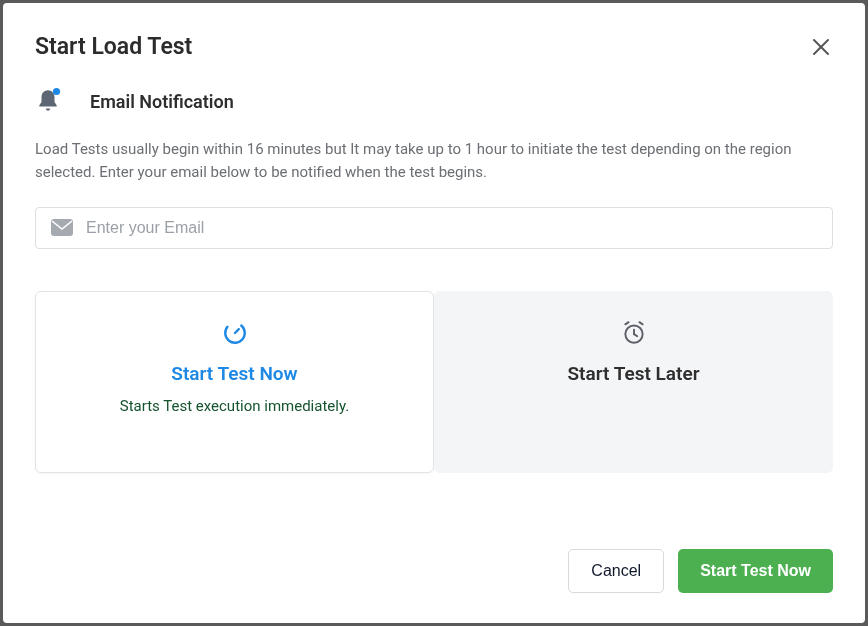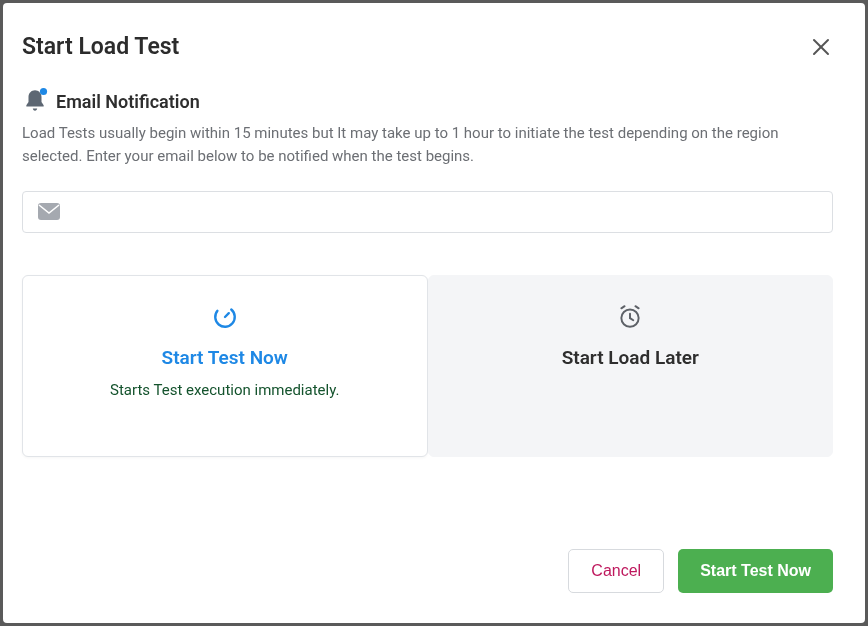--- a/index.html
+++ b/index.html
@@ -16,21 +16,21 @@
       position: relative;
     }
     .modal {
       position: absolute;
       top: 3px;
       left: 3px;
       right: 3px;
       bottom: 3px;
       background: #ffffff;
       border-radius: 4px;
-      padding: 30px 32px 30px 19px;
+      padding: 30px 32px 30px 32px;
       display: flex;
       flex-direction: column;
     }
     .modal-header {
       display: flex;
       align-items: center;
       justify-content: space-between;
       margin-bottom: 28px;
     }
     .modal-title {
@@ -43,22 +43,22 @@
       color: #555;
       width: 24px;
       height: 24px;
       display: flex;
       align-items: center;
       justify-content: center;
     }
     .section-header {
       display: flex;
       align-items: center;
-      gap: 8px;
-      margin-bottom: 8px;
+      gap: 29px;
+      margin-bottom: 24px;
     }
     .bell-icon {
       width: 26px;
       height: 26px;
       position: relative;
       color: #5d6773;
     }
     .section-title {
       font-size: 18px;
       font-weight: 600;
@@ -155,21 +155,21 @@
       padding: 12px 22px;
       border-radius: 5px;
       font-size: 16px;
       font-weight: 500;
       cursor: pointer;
       border: none;
     }
     .btn-cancel {
       background: #ffffff;
       border: 1px solid #d7dade;
-      color: #be185d;
+      color: #0f172a;
     }
     .btn-primary {
       background: #4caf50;
       color: #fff;
       font-weight: 600;
     }
   </style>
 </head>
 <body>
 
@@ -191,29 +191,30 @@
         <path d="M12 2 C8.7 2 6 4.7 6 8 L6 13 L4 16 L4 17 L20 17 L20 16 L18 13 L18 8 C18 4.7 15.3 2 12 2 Z"></path>
         <path d="M10 19 C10 20.1 10.9 21 12 21 C13.1 21 14 20.1 14 19 Z"></path>
       </svg>
       <svg style="position:absolute;top:-1px;right:0px" width="9" height="9" viewBox="0 0 10 10">
         <circle cx="5" cy="5" r="4" fill="#1e88e5"></circle>
       </svg>
     </div>
     <div class="section-title">Email Notification</div>
   </div>
 
-  <div class="description">Load Tests usually begin within 15 minutes but It may take up to 1 hour to initiate the test depending on the region selected. Enter your email below to be notified when the test begins.</div>
+  <div class="description">Load Tests usually begin within 16 minutes but It may take up to 1 hour to initiate the test depending on the region selected. Enter your email below to be notified when the test begins.</div>
 
   <div class="email-box">
     <div class="email-icon">
       <svg width="24" height="20" viewBox="0 0 24 20" fill="currentColor">
         <rect x="1" y="1" width="22" height="17" rx="3" ry="3"></rect>
         <path d="M2 3 L12 11 L22 3" fill="none" stroke="#ffffff" stroke-width="1.6"></path>
       </svg>
     </div>
+    <input type="text" class="email-input" placeholder="Enter your Email" style="">
   </div>
 
   <div class="options-row">
     <div class="option-card selected">
       <div class="option-icon">
         <svg width="26" height="26" viewBox="0 0 24 24" fill="none" stroke="currentColor" stroke-width="2.2" stroke-linecap="round">
           <circle cx="12" cy="12" r="9" stroke-dasharray="42 100" transform="rotate(-50 12 12)"></circle>
           <line x1="12" y1="12" x2="15.5" y2="8.5"></line>
         </svg>
       </div>
@@ -223,21 +224,21 @@
     <div class="option-card unselected">
       <div class="option-icon">
         <svg width="26" height="26" viewBox="0 0 24 24" fill="none" stroke="currentColor" stroke-width="1.8" stroke-linecap="round">
           <circle cx="12" cy="13" r="8"></circle>
           <line x1="12" y1="9" x2="12" y2="13"></line>
           <line x1="12" y1="13" x2="15" y2="15"></line>
           <line x1="4" y1="4" x2="7" y2="2"></line>
           <line x1="20" y1="4" x2="17" y2="2"></line>
         </svg>
       </div>
-      <div class="option-title">Start Load Later</div>
+      <div class="option-title">Start Test Later</div>
     </div>
   </div>
 
   <div class="footer">
     <button class="btn btn-cancel">Cancel</button>
     <button class="btn btn-primary">Start Test Now</button>
   </div>
 
 </div>
 

